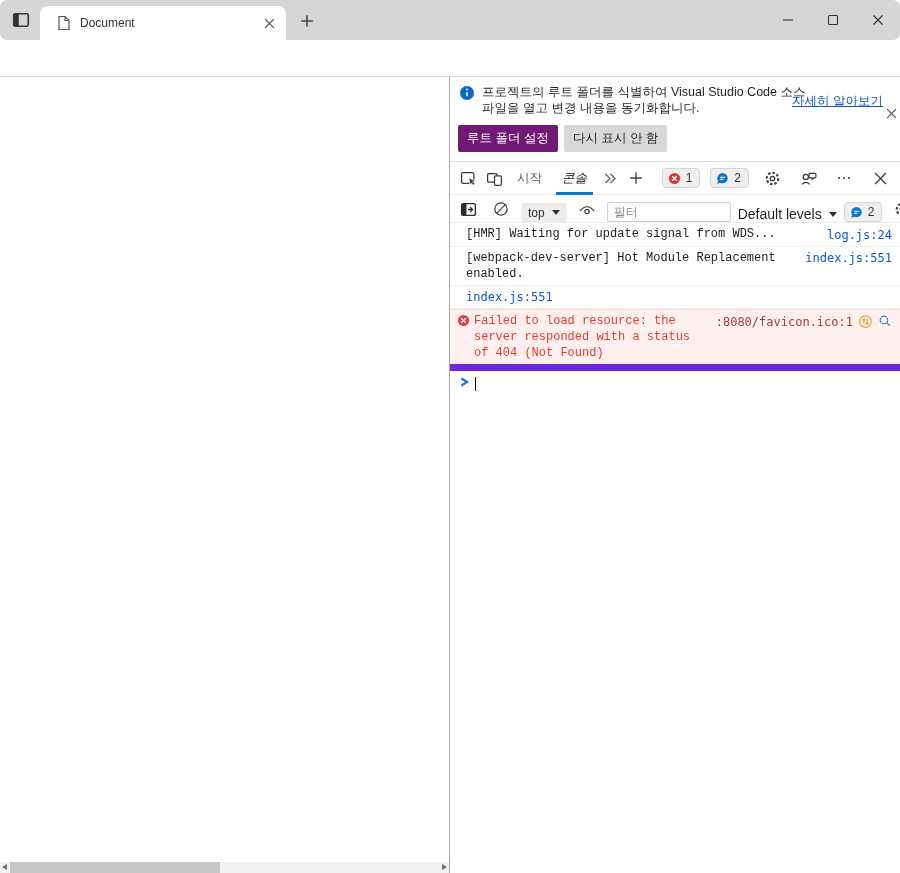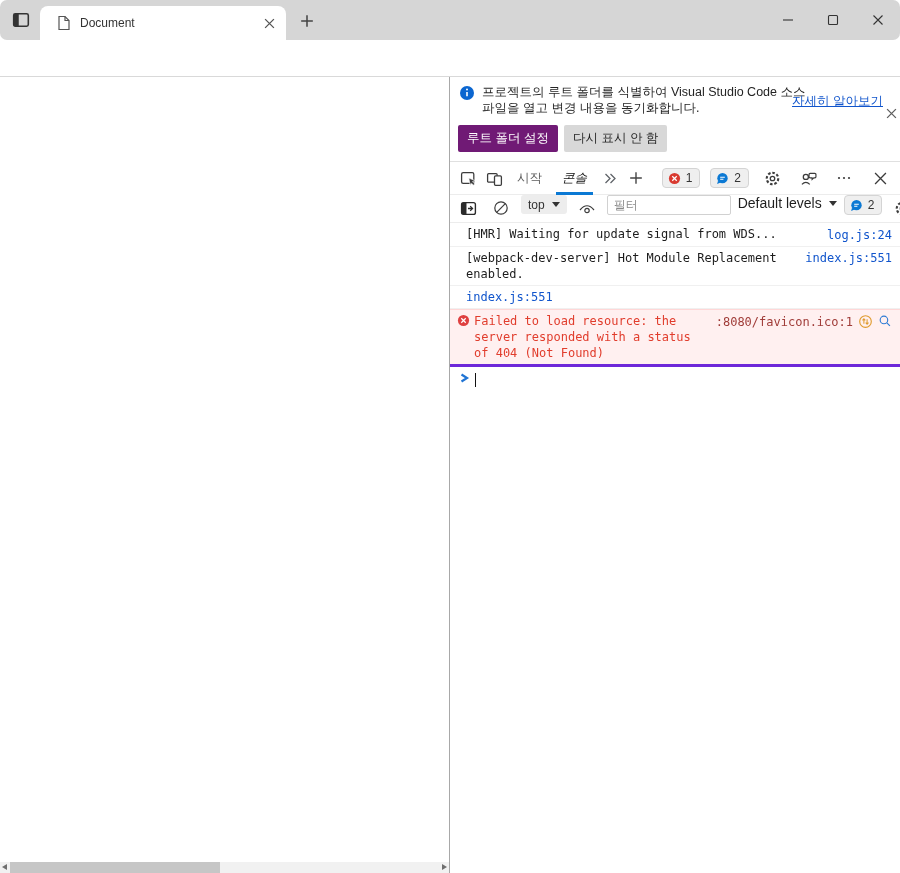--- a/index.html
+++ b/index.html
@@ -55,33 +55,33 @@
   .dt-toolbar1 { height:34px; border-top:1px solid #e0e0e0; border-bottom:1px solid #ececec;
     display:flex; align-items:center; padding:0 5px; }
   .tool-ic { width:26px; height:26px; display:flex; align-items:center; justify-content:center; flex:0 0 auto; }
   .dt-tab { font-size:12.5px; padding:0 10px; height:33px; display:flex; align-items:center; color:#5c5c5c; position:relative; white-space:nowrap; }
   .dt-tab.active { color:#111;font-style:italic; }
   .dt-tab.active::after { content:""; position:absolute; left:4px; right:4px; bottom:0; height:2.5px; background:#0b79d4; }
   .right-group { margin-left:auto; display:flex; align-items:center; gap:10px; padding-right:2px; }
   .pill { display:flex; align-items:center; gap:5px; background:#efefef; border:1px solid #d4d4d4;
     border-radius:4px; padding:2px 7px 2px 5px; font-size:12px; color:#333; }
 
-  .dt-toolbar2 { height:28px; border-bottom:1px solid #ececec; display:flex; align-items:flex-start; padding:0 5px; gap:7px; }
+  .dt-toolbar2 { height:28px; border-bottom:1px solid #ececec; display:flex; align-items:flex-end; padding:0 5px; gap:7px; }
   .ctx-pill { display:flex; align-items:center; gap:7px; background:#ededed; border-radius:3px; padding:2.5px 7px; font-size:12px; color:#333; }
   .caret-down { width:0; height:0; border-left:4px solid transparent; border-right:4px solid transparent; border-top:5px solid #333; }
   .filter-input { width:124px; height:20px; border:1px solid #d1d1d1; border-radius:2px; font-size:12px; padding:0 6px; color:#333; font-family:inherit; }
   .filter-input::placeholder { color:#8a8a8a; }
   .levels { display:flex; align-items:center; gap:7px; font-size:14px; color:#1f1f1f; margin-left:auto; white-space:nowrap; }
 
   .dt-console { font-family:"DejaVu Sans Mono","Liberation Mono",monospace; font-size:12px; }
   .msg-row { display:flex; align-items:flex-start; padding:3px 8px 3px 16px; border-bottom:1px solid #f0f0f0; line-height:16px; position:relative; }
-  .msg-text { flex:1; color:#1c1c1c; padding-right:10px; word-break:break-word; }
+  .msg-text { flex:1; color:#1c1c1c; padding-right:10px; word-break:break-word;font-family:Liberation Mono, monospace; }
   .src-wrap { display:flex; align-items:flex-start; gap:5px; white-space:nowrap; padding-top:0.5px; }
   .msg-source { color:#1155cc; }
-  .msg-row.error { background:#fff0f0; border-top:1px solid #ffd7d7; border-bottom:3px solid #6d28d9; padding-left:24px; }
+  .msg-row.error { background:#fff0f0; border-top:1px solid #ffd7d7; border-bottom:7px solid #6d28d9; padding-left:24px; }
   .msg-row.error .msg-text { color:#e13d2d; }
   .msg-row.error .msg-source { color:#a03c38; }
   .err-badge { position:absolute; left:7px; top:4px; }
   .prompt-row { display:flex; align-items:flex-start; padding:5px 8px 4px 9px; }
   .cursor { width:1px; height:14px; background:#111; margin-left:5px; margin-top:0.5px; }
 
   svg { display:block; }
 </style>
 </head>
 <body>

